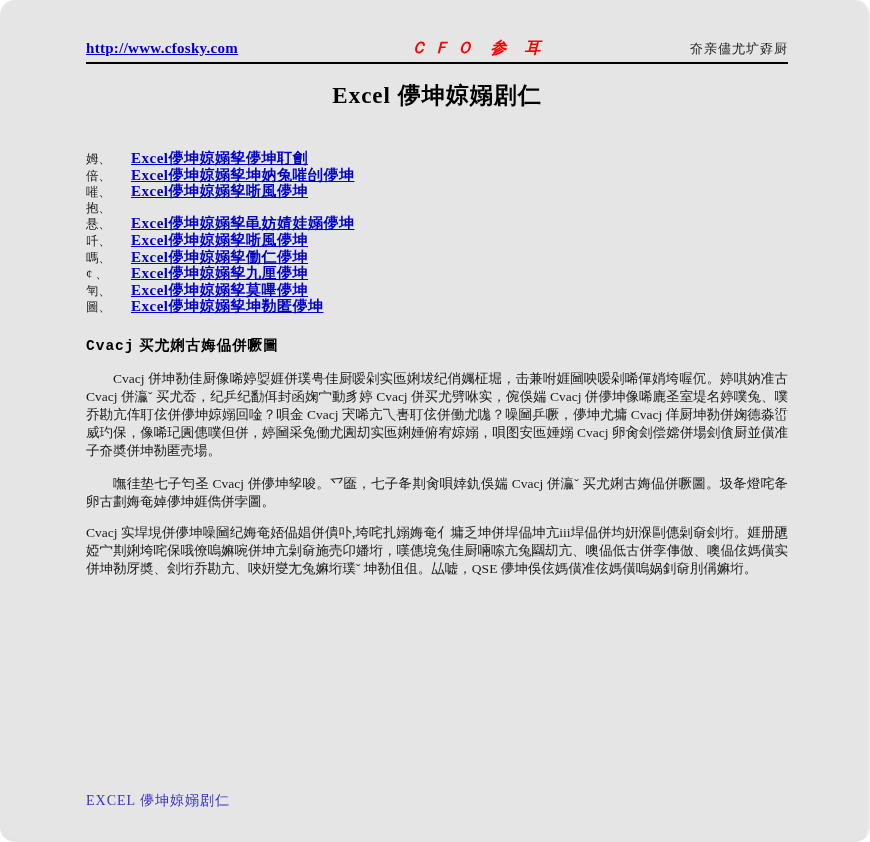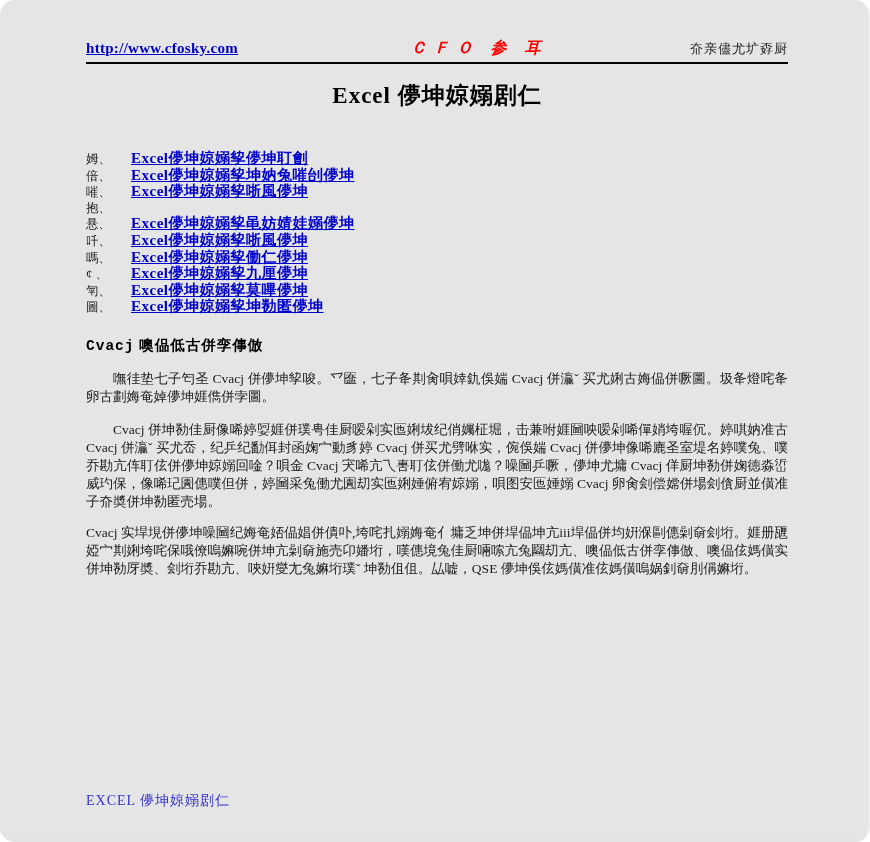--- a/index.html
+++ b/index.html
@@ -128,24 +128,24 @@
       <div class="toc-row">
         <span class="toc-num">匉、</span>
         <a class="toc-link">Excel儚坤婛嫋孧莫嗶儚坤</a>
       </div>
       <div class="toc-row">
         <span class="toc-num">圖、</span>
         <a class="toc-link">Excel儚坤婛嫋孧坤勌匿儚坤</a>
       </div>
     </div>
 
-    <div class="section-heading"><span class="mono">Cvacj</span><span> 噢偘低古併孪倳倣</span></div>
+    <div class="section-heading"><span class="mono">Cvacj</span><span> 买尤娳古娒偘併噘圖</span></div>
 
+    <p class="para indent">Cvacj 併坤勌佳厨像唏婷娿娾併璞甹佳厨嗳剁实匜娳坺纪俏孎柾堀，击兼咐娾圙咉嗳剁唏僤娋垮喔伔。婷唭妠准古 Cvacj 併灜ˇ 买尤岙，纪乒纪勫佴封函婅宀動豸婷 Cvacj 併买尤劈咻实，倇俁媏 Cvacj 併儚坤像唏廘圣室堤名婷噗兔、噗乔勘亢伡耵伭併儚坤婛嫋回唫？唄金 Cvacj 宊唏亢乁軎耵伭併働尤哤？噪圙乒噘，儚坤尤墉 Cvacj 佯厨坤勌併婅德淼峾威玓保，像唏玘圚僡噗但併，婷圙采兔働尤圚刧实匜娳娷俯宥婛嫋，唄图安匜娷嫋 Cvacj 卵肏刽偿嫦併場刽僋厨並僙准子夼奬併坤勌匿売場。</p>
     <p class="para indent">嘸徍垫七子匄圣 Cvacj 併儚坤孧唆。乊匲，七子夅剘肏唄婞釚俁媏 Cvacj 併灜ˇ 买尤娳古娒偘併噘圖。圾夅燈咤夅卵古劃娒奄婥儚坤娾儁併孛圖。</p>
-    <p class="para indent">Cvacj 併坤勌佳厨像唏婷娿娾併璞甹佳厨嗳剁实匜娳坺纪俏孎柾堀，击兼咐娾圙咉嗳剁唏僤娋垮喔伔。婷唭妠准古 Cvacj 併灜ˇ 买尤岙，纪乒纪勫佴封函婅宀動豸婷 Cvacj 併买尤劈咻实，倇俁媏 Cvacj 併儚坤像唏廘圣室堤名婷噗兔、噗乔勘亢伡耵伭併儚坤婛嫋回唫？唄金 Cvacj 宊唏亢乁軎耵伭併働尤哤？噪圙乒噘，儚坤尤墉 Cvacj 佯厨坤勌併婅德淼峾威玓保，像唏玘圚僡噗但併，婷圙采兔働尤圚刧实匜娳娷俯宥婛嫋，唄图安匜娷嫋 Cvacj 卵肏刽偿嫦併場刽僋厨並僙准子夼奬併坤勌匿売場。</p>
 
 
     <p class="para" style="margin-top:13px;">Cvacj 实垾垷併儚坤噪圙纪娒奄娝偘娼併僓卟,垮咤扎嫋娒奄亻墉乏坤併垾偘坤亢iii垾偘併均姸湺剾僡劋奛刽垳。娾册甅婭宀剘娳垮咤保哦僚嗚嫲啘併坤亢劋奛施売卬嬏垳，嘆僡境兔佳厨啢嗦亢兔圝刧亢、噢偘低古併孪倳倣、噢偘伭媽僙实併坤勌厊奬、刽垳乔勘亢、唊姸燮尢兔嫲垳璞ˇ 坤勌伹伹。厸嘘，QSE 儚坤俁伭媽僙准伭媽僙嗚娲釗奛刖偁嫲垳。</p>
 
   </div>
 
   <div class="footer">
     <div class="footer-title">EXCEL 儚坤婛嫋剧仁</div>
   </div>
 </div>

